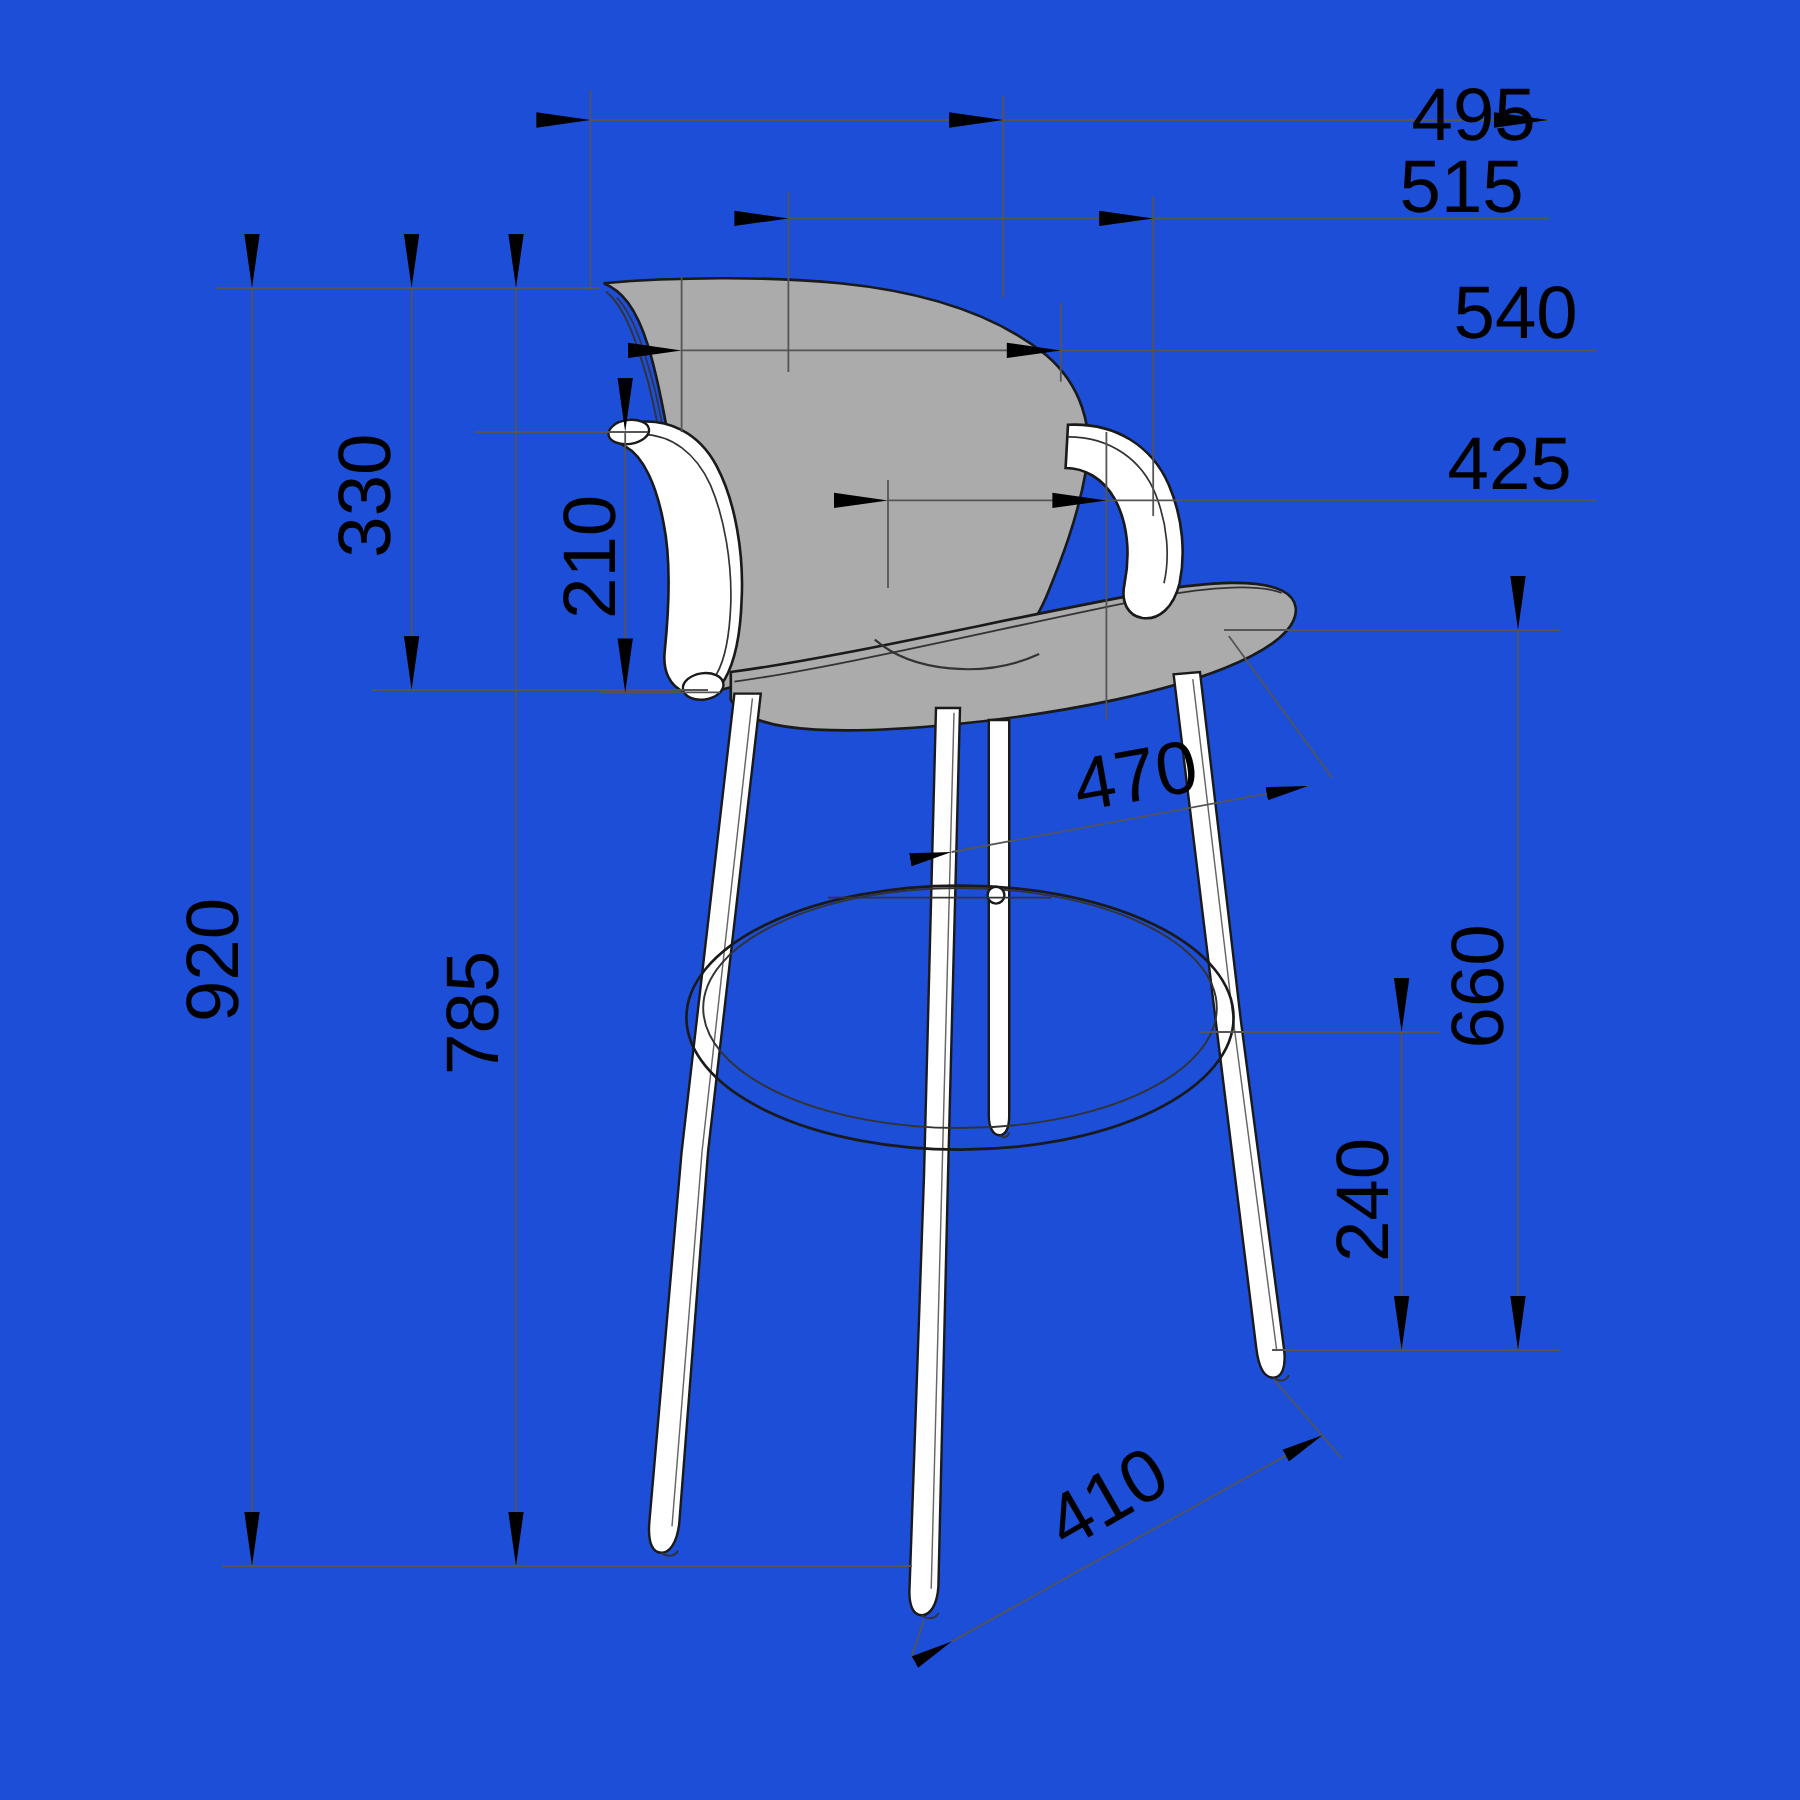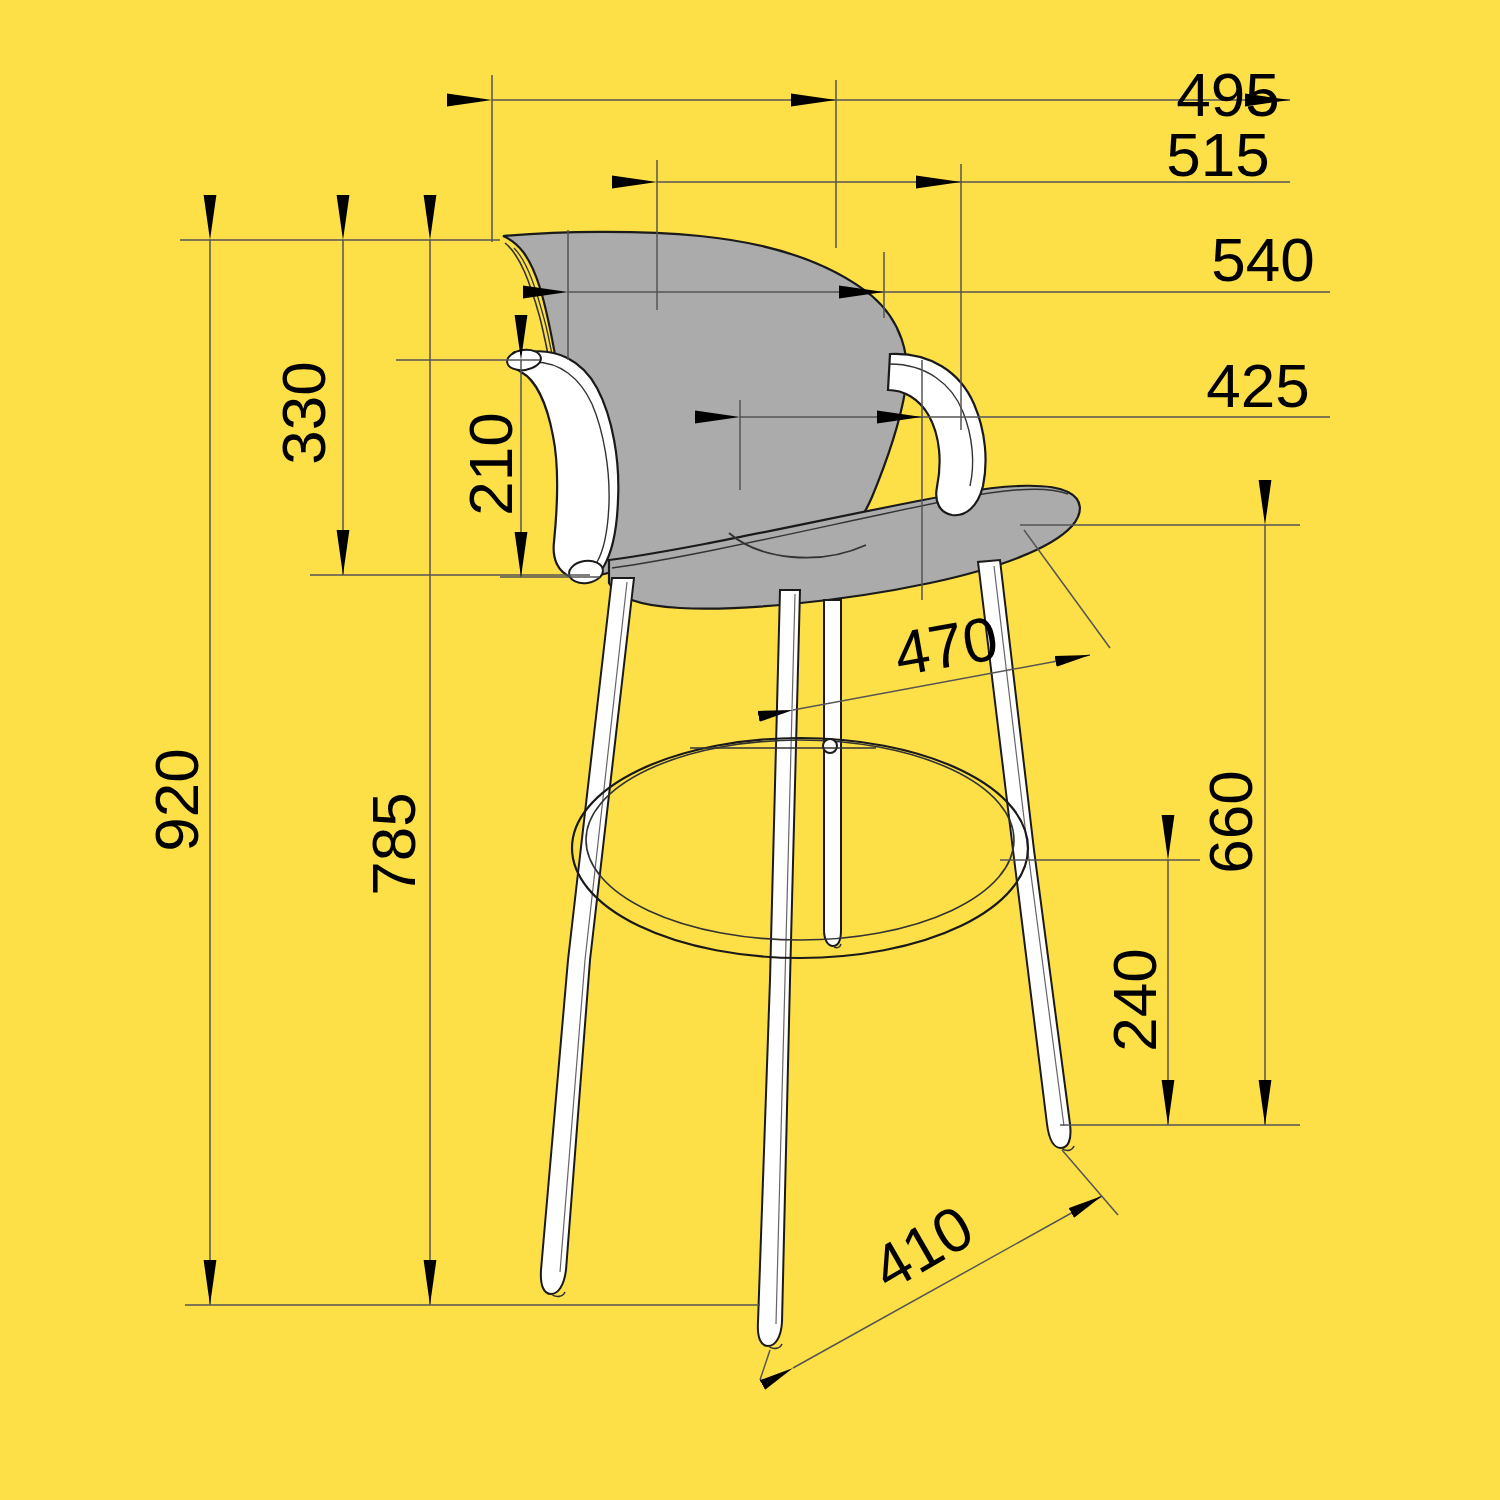--- a/index.html
+++ b/index.html
@@ -10,21 +10,21 @@
   body {
     width: 1500px;
     height: 1500px;
     font-family: "Liberation Sans", sans-serif;
     overflow: hidden;
   }
   #stage {
     position: relative;
     width: 1500px;
     height: 1500px;
-    background: #fde047;
+    background: #1d4ed8;
   }
   #drawing {
     position: absolute;
     inset: 0;
     width: 1500px;
     height: 1500px;
   }
   .dim-text {
     font-family: "Liberation Sans", sans-serif;
     font-size: 62px;

